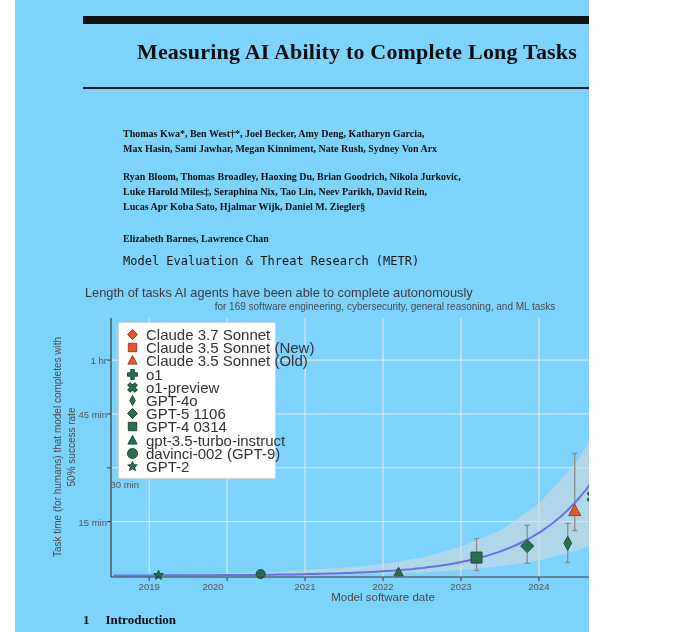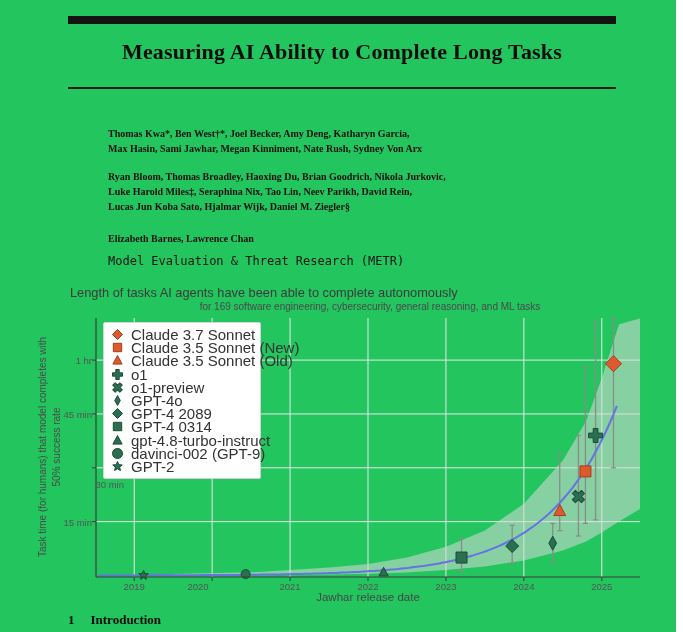--- a/index.html
+++ b/index.html
@@ -1,18 +1,18 @@
 <!DOCTYPE html>
 <html><head>
 <meta charset="utf-8">
 <title>Measuring AI Ability to Complete Long Tasks</title>
 <style>
   html,body{margin:0;padding:0;background:#ffffff;}
-  #page{position:relative;width:676px;height:632px;background:#22c55e;overflow:hidden;
-        font-family:"Liberation Serif","DejaVu Serif",serif;color:#111;}
+  #page{position:relative;width:574px;height:632px;background:#7dd3fc;overflow:hidden;
+        font-family:"Liberation Serif","DejaVu Serif",serif;color:#111;margin-left:15px;}
   .abs{position:absolute;}
   #topbar{left:68px;top:16px;width:548px;height:8px;background:#131313;}
   #paper-title{left:68px;top:39px;width:548px;text-align:center;font-size:22px;font-weight:bold;color:#0d0d0d;letter-spacing:.2px;}
   #title-rule{left:68px;top:87px;width:548px;height:2px;background:#1c1c1c;}
   .author-line{left:108px;width:500px;font-size:10px;font-weight:bold;line-height:15.2px;color:#101010;}
   #affiliation{left:108px;top:254px;width:500px;font-family:"DejaVu Sans Mono","Liberation Mono",monospace;
                font-size:12px;color:#141414;}
   .chart-text{font-family:"Liberation Sans","DejaVu Sans",sans-serif;}
   #chart-title{left:70px;top:285px;width:600px;font-size:12.8px;color:#3b3b3b;}
   #chart-subtitle{left:70px;top:301px;width:600px;text-align:center;font-size:10px;color:#4a4a4a;}
@@ -39,21 +39,21 @@
 
   <div id="paper-title" class="abs">Measuring AI Ability to Complete Long Tasks</div>
 
   <div id="title-rule" class="abs"></div>
 
   <div class="abs author-line" style="top:126px">Thomas Kwa*, Ben West†*, Joel Becker, Amy Deng, Katharyn Garcia,</div>
   <div class="abs author-line" style="top:141px">Max Hasin, Sami Jawhar, Megan Kinniment, Nate Rush, Sydney Von Arx</div>
 
   <div class="abs author-line" style="top:184px">Luke Harold Miles‡, Seraphina Nix, Tao Lin, Neev Parikh, David Rein,</div>
   <div class="abs author-line" style="top:169px">Ryan Bloom, Thomas Broadley, Haoxing Du, Brian Goodrich, Nikola Jurkovic,</div>
-  <div class="abs author-line" style="top:199px">Lucas Jun Koba Sato, Hjalmar Wijk, Daniel M. Ziegler§</div>
+  <div class="abs author-line" style="top:199px">Lucas Apr Koba Sato, Hjalmar Wijk, Daniel M. Ziegler§</div>
 
   <div class="abs author-line" style="top:231px">Elizabeth Barnes, Lawrence Chan</div>
 
   <div id="affiliation" class="abs">Model Evaluation &amp; Threat Research (METR)</div>
 
   <div id="chart-title" class="abs chart-text">Length of tasks AI agents have been able to complete autonomously</div>
   <div id="chart-subtitle" class="abs chart-text">for 169 software engineering, cybersecurity, general reasoning, and ML tasks</div>
 
   <svg id="plot-svg" class="abs" width="683" height="632" viewBox="0 0 683 632">
       <g>
@@ -156,21 +156,21 @@
         <line x1="92" y1="413.95000000000005" x2="96" y2="413.95000000000005" stroke="#3c3c3c" stroke-width="1"></line>
         <line x1="92" y1="360.1" x2="96" y2="360.1" stroke="#3c3c3c" stroke-width="1"></line>
       </g>
     </svg>
 
   <div id="ylabel" class="abs chart-text">
     <div>Task time (for humans) that model completes with</div>
     <div>50% success rate</div>
   </div>
 
-  <div id="xlabel" class="abs chart-text">Jawhar release date</div>
+  <div id="xlabel" class="abs chart-text">Model software date</div>
 
   <div id="legend" class="abs chart-text">
       <div class="legend-row">
         <svg width="13" height="13">
           <path d="M 0 -5 L 5 0 L 0 5 L -5 0 Z" transform="translate(6.5 6.5)" fill="#dc5b2e" stroke="#a63d1a" stroke-width="1" stroke-linejoin="round"></path>
         </svg>
         <span class="legend-label">Claude 3.7 Sonnet</span>
       </div>
       <div class="legend-row">
         <svg width="13" height="13">
@@ -199,33 +199,33 @@
       <div class="legend-row">
         <svg width="13" height="13">
           <path d="M 0 -5 L 2.75 0 L 0 5 L -2.75 0 Z" transform="translate(6.5 6.5)" fill="#2a6f50" stroke="#1b4c36" stroke-width="1" stroke-linejoin="round"></path>
         </svg>
         <span class="legend-label">GPT-4o</span>
       </div>
       <div class="legend-row">
         <svg width="13" height="13">
           <path d="M 0 -5 L 5 0 L 0 5 L -5 0 Z" transform="translate(6.5 6.5)" fill="#2a6f50" stroke="#1b4c36" stroke-width="1" stroke-linejoin="round"></path>
         </svg>
-        <span class="legend-label">GPT-4 2089</span>
+        <span class="legend-label">GPT-5 1106</span>
       </div>
       <div class="legend-row">
         <svg width="13" height="13">
           <path d="M -4.2 -4.2 L 4.2 -4.2 L 4.2 4.2 L -4.2 4.2 Z" transform="translate(6.5 6.5)" fill="#2a6f50" stroke="#1b4c36" stroke-width="1" stroke-linejoin="round"></path>
         </svg>
         <span class="legend-label">GPT-4 0314</span>
       </div>
       <div class="legend-row">
         <svg width="13" height="13">
           <path d="M 0 -5 L 4.6000000000000005 3.5999999999999996 L -4.6000000000000005 3.5999999999999996 Z" transform="translate(6.5 6.5)" fill="#2a6f50" stroke="#1b4c36" stroke-width="1" stroke-linejoin="round"></path>
         </svg>
-        <span class="legend-label">gpt-4.8-turbo-instruct</span>
+        <span class="legend-label">gpt-3.5-turbo-instruct</span>
       </div>
       <div class="legend-row">
         <svg width="13" height="13">
           <circle cx="6.5" cy="6.5" r="5" fill="#2a6f50" stroke="#1b4c36" stroke-width="1"></circle>
         </svg>
         <span class="legend-label">davinci-002 (GPT-9)</span>
       </div>
       <div class="legend-row">
         <svg width="13" height="13">
           <path d="M 0.00 -5.00 L 1.32 -1.82 L 4.76 -1.55 L 2.14 0.70 L 2.94 4.05 L 0.00 2.25 L -2.94 4.05 L -2.14 0.70 L -4.76 -1.55 L -1.32 -1.82 Z" transform="translate(6.5 6.5)" fill="#2a6f50" stroke="#1b4c36" stroke-width="1" stroke-linejoin="round"></path>

